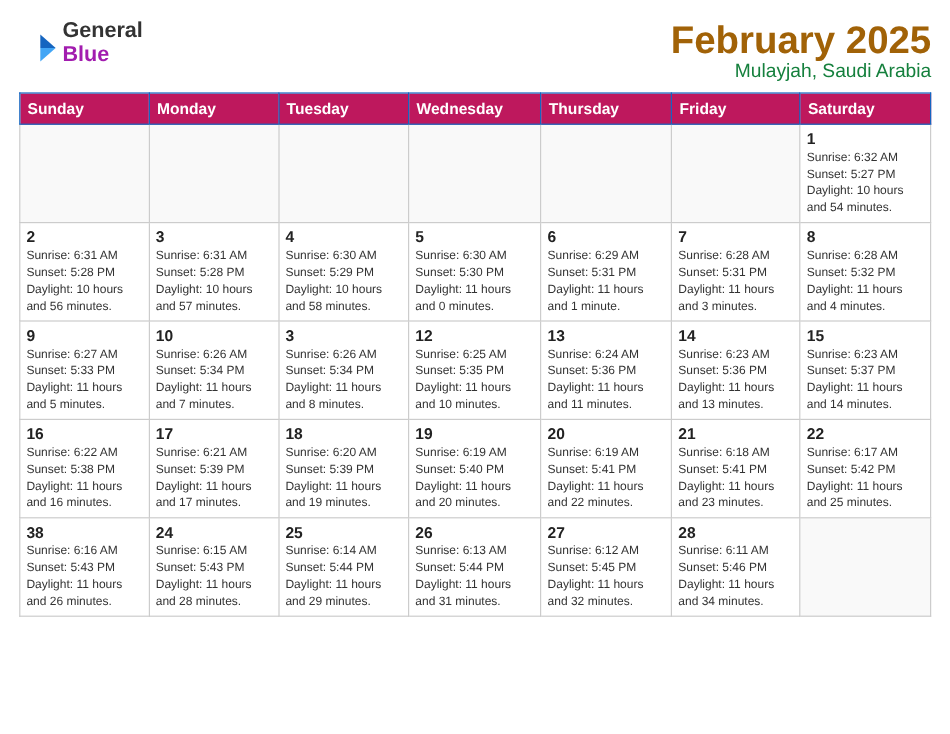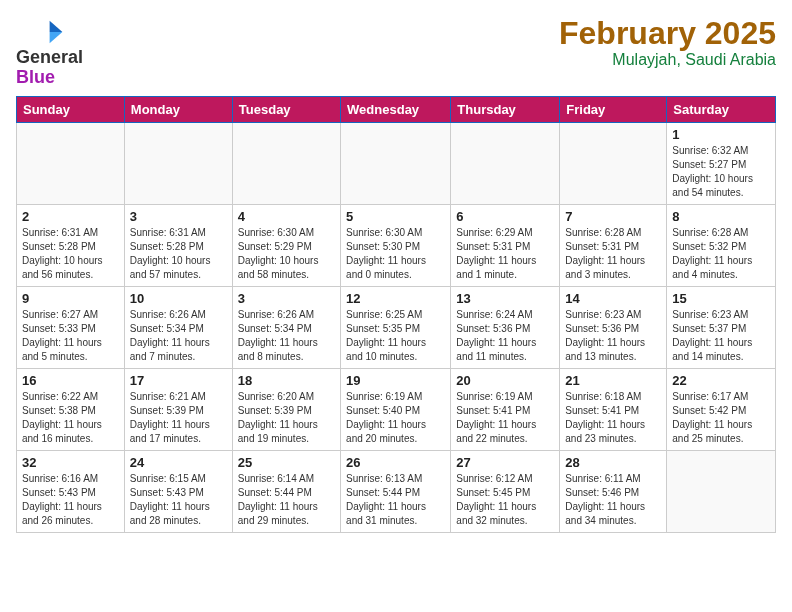--- a/index.html
+++ b/index.html
@@ -14,22 +14,21 @@
       padding: 16px 16px 10px 16px;
     }
     .header {
       display: flex;
       justify-content: space-between;
       align-items: flex-start;
       margin-bottom: 8px;
     }
     .logo {
       display: flex;
-      align-items: center;
-      flex-direction: column;
+      align-items: flex-end;
     }
     .logo-text {
       display: flex;
       flex-direction: column;
       font-size: 18px;
       font-weight: bold;
       line-height: 1.1;
     }
     .logo-general { color: #333; }
     .logo-blue { color: #a21caf; }
@@ -222,21 +221,21 @@
             <span class="day-number">21</span>
             <div class="day-info">Sunrise: 6:18 AM<br>Sunset: 5:41 PM<br>Daylight: 11 hours and 23 minutes.</div>
           </td>
           <td>
             <span class="day-number">22</span>
             <div class="day-info">Sunrise: 6:17 AM<br>Sunset: 5:42 PM<br>Daylight: 11 hours and 25 minutes.</div>
           </td>
         </tr>
         <tr>
           <td>
-            <span class="day-number">32</span>
+            <span class="day-number">38</span>
             <div class="day-info">Sunrise: 6:16 AM<br>Sunset: 5:43 PM<br>Daylight: 11 hours and 26 minutes.</div>
           </td>
           <td>
             <span class="day-number">24</span>
             <div class="day-info">Sunrise: 6:15 AM<br>Sunset: 5:43 PM<br>Daylight: 11 hours and 28 minutes.</div>
           </td>
           <td>
             <span class="day-number">25</span>
             <div class="day-info">Sunrise: 6:14 AM<br>Sunset: 5:44 PM<br>Daylight: 11 hours and 29 minutes.</div>
           </td>

